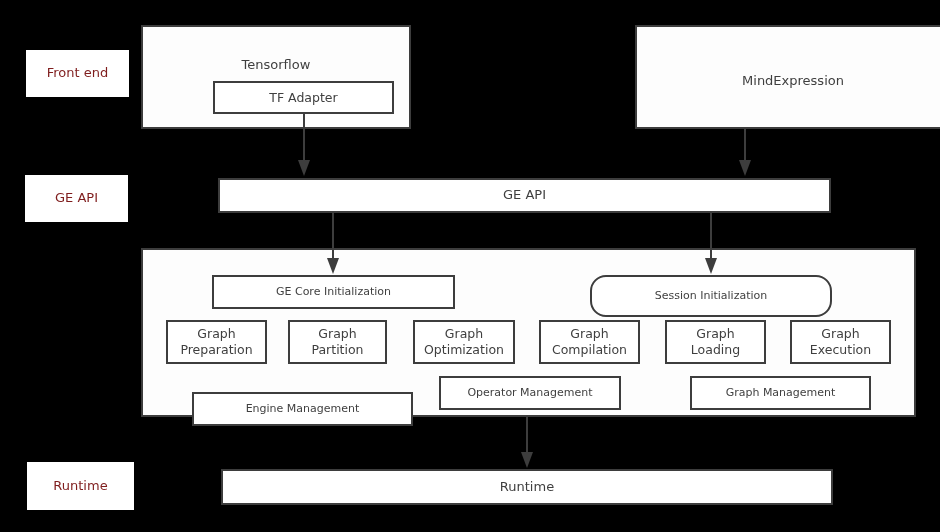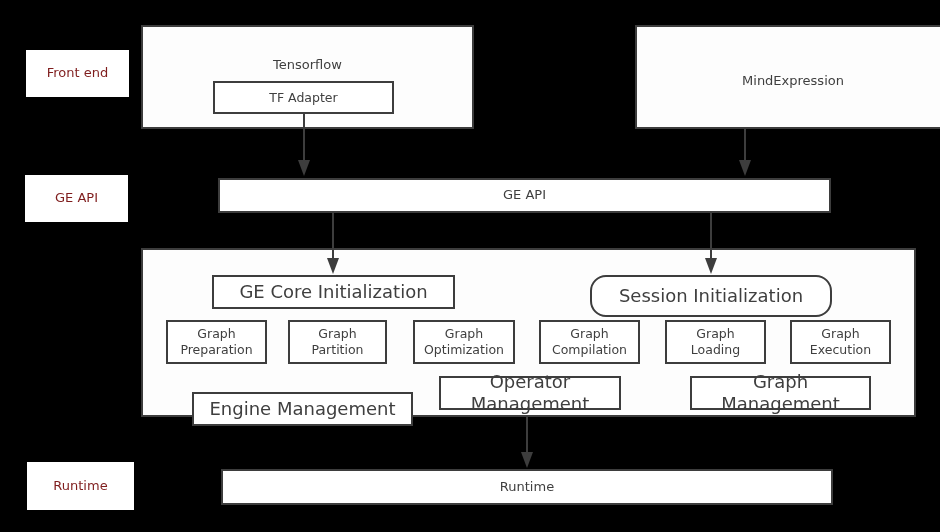--- a/index.html
+++ b/index.html
@@ -48,21 +48,21 @@
     font-size: 13px;
     color: #3f3f3f;
   }
   
   .node {
     border: 2px solid #3d3d3d;
     font-size: 12.5px;
     color: #3f3f3f;
   }
   .node.wide {
-    font-size: 18px;
+    font-size: 11px;
     align-items: center;
   }
   .bar {
     border: 2px solid #3d3d3d;
     font-size: 13px;
     color: #3f3f3f;
   }
   
   .conn {
     position: absolute;
@@ -87,21 +87,21 @@
 
   <div class="box layer-label" style="left:25px; top:175px; width:103px; height:47px;">
     <span>GE API</span>
   </div>
 
 
   <div class="box layer-label" style="left:27px; top:462px; width:107px; height:48px;">
     <span>Runtime</span>
   </div>
 
-  <div class="box container-box" style="left:141px; top:25px; width:333px; height:104px;">
+  <div class="box container-box" style="left:141px; top:25px; width:270px; height:104px;">
     <span class="container-title" style="top:30px;">Tensorflow</span>
   </div>
 
   <div class="box node" style="left:213px; top:81px; width:181px; height:33px;">
     <span>TF Adapter</span>
   </div>
 
   <div class="box container-box" style="left:587px; top:25px; width:316px; height:104px;margin-left:48px;">
     <span class="container-title" style="top:46px;">MindExpression</span>
   </div>

